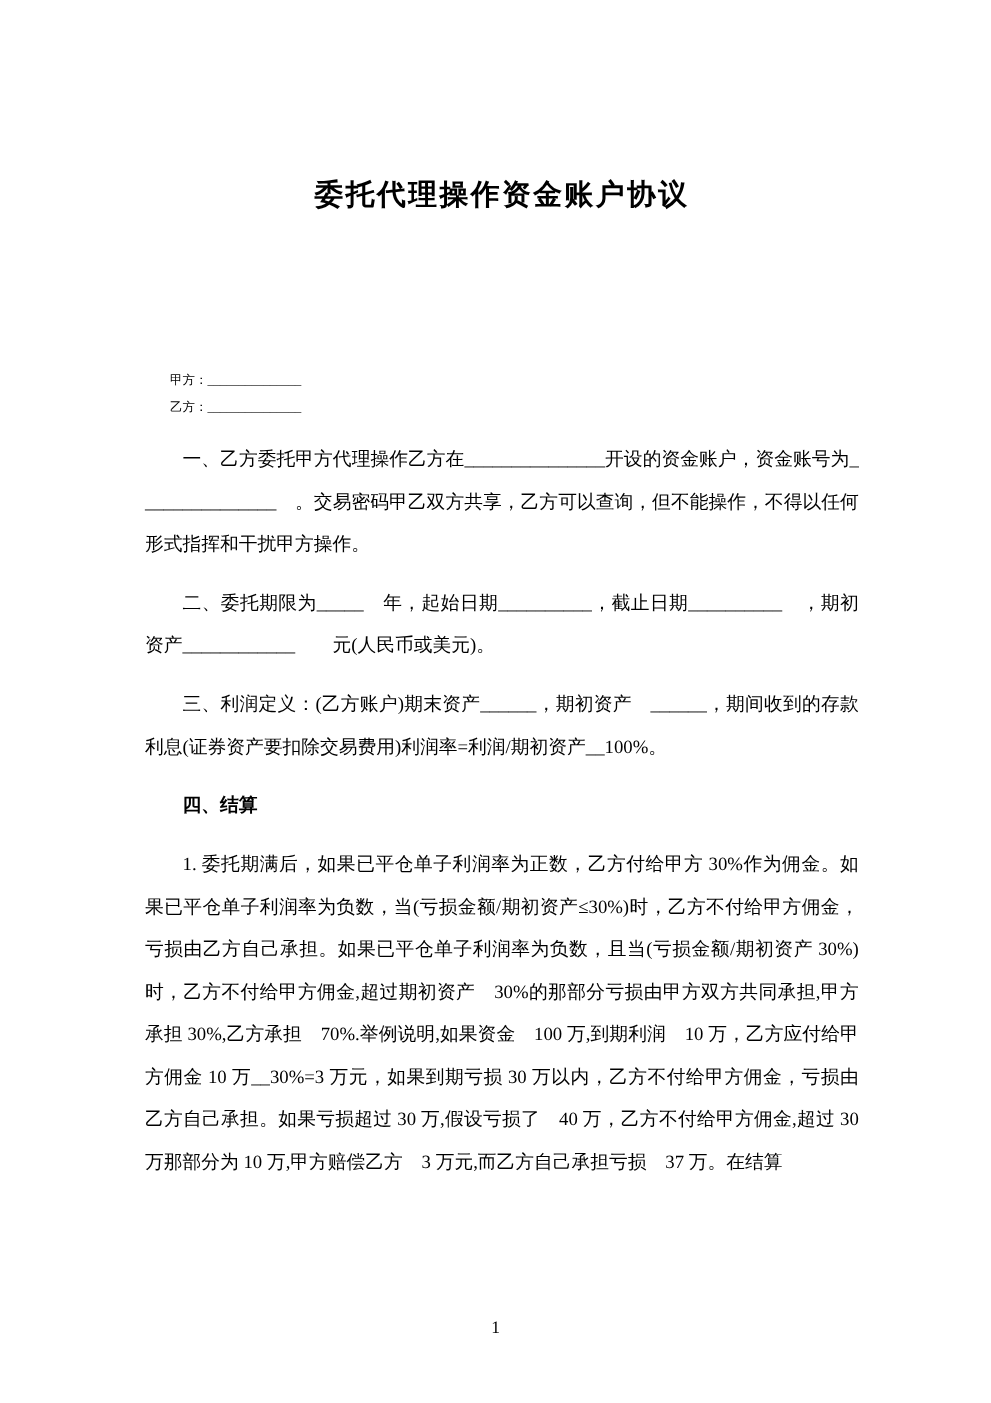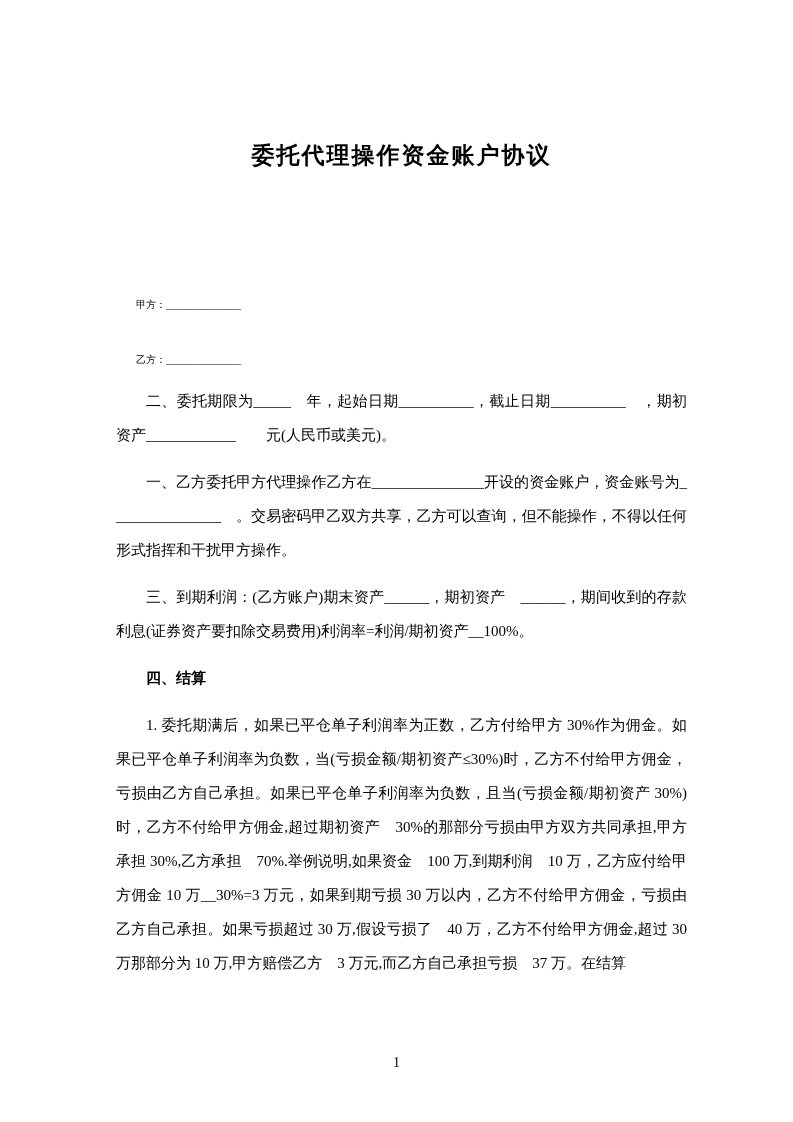--- a/index.html
+++ b/index.html
@@ -27,21 +27,21 @@
     line-height: 32px;
     letter-spacing: 2px;
   }
   .party-line {
     margin: 0;
     font-size: 10px;
     line-height: 22px;
     text-indent: 2em;
   }
   .party-a { margin-top: 122px; }
-  .party-b { margin-top: 33px; }
+  .party-b { }
   .para {
     margin: 13px 0 0 0;
     font-size: 15px;
     line-height: 34px;
     text-align: justify;
     text-indent: 2em;
     word-break: break-all;
   }
   .para.intro { margin-top: 24px; }
   .heading-4 {
@@ -66,25 +66,25 @@
 
 <div class="page">
 
   <h1 class="doc-title">委托代理操作资金账户协议</h1>
 
   <p class="party-line party-a">甲方：_______________</p>
 
   <p class="party-line party-b">乙方：_______________</p>
 
 
+  <p class="para">一、乙方委托甲方代理操作乙方在_______________开设的资金账户，资金账号为_______________　。交易密码甲乙双方共享，乙方可以查询，但不能操作，不得以任何形式指挥和干扰甲方操作。</p>
+
   <p class="para">二、委托期限为_____　年，起始日期__________，截止日期__________　，期初资产____________　　元(人民币或美元)。</p>
 
-  <p class="para">一、乙方委托甲方代理操作乙方在_______________开设的资金账户，资金账号为_______________　。交易密码甲乙双方共享，乙方可以查询，但不能操作，不得以任何形式指挥和干扰甲方操作。</p>
-
-  <p class="para">三、到期利润：(乙方账户)期末资产______，期初资产　______，期间收到的存款利息(证券资产要扣除交易费用)利润率=利润/期初资产__100%。</p>
+  <p class="para">三、利润定义：(乙方账户)期末资产______，期初资产　______，期间收到的存款利息(证券资产要扣除交易费用)利润率=利润/期初资产__100%。</p>
 
   <p class="heading-4">四、结算</p>
 
   <p class="para">1. 委托期满后，如果已平仓单子利润率为正数，乙方付给甲方 30%作为佣金。如果已平仓单子利润率为负数，当(亏损金额/期初资产≤30%)时，乙方不付给甲方佣金，亏损由乙方自己承担。如果已平仓单子利润率为负数，且当(亏损金额/期初资产 30%)时，乙方不付给甲方佣金,超过期初资产　30%的那部分亏损由甲方双方共同承担,甲方承担 30%,乙方承担　70%.举例说明,如果资金　100 万,到期利润　10 万，乙方应付给甲方佣金 10 万__30%=3 万元，如果到期亏损 30 万以内，乙方不付给甲方佣金，亏损由乙方自己承担。如果亏损超过 30 万,假设亏损了　40 万，乙方不付给甲方佣金,超过 30 万那部分为 10 万,甲方赔偿乙方　3 万元,而乙方自己承担亏损　37 万。在结算</p>
 
   <div class="page-number">1</div>
 
 </div>
 
 </body></html>

